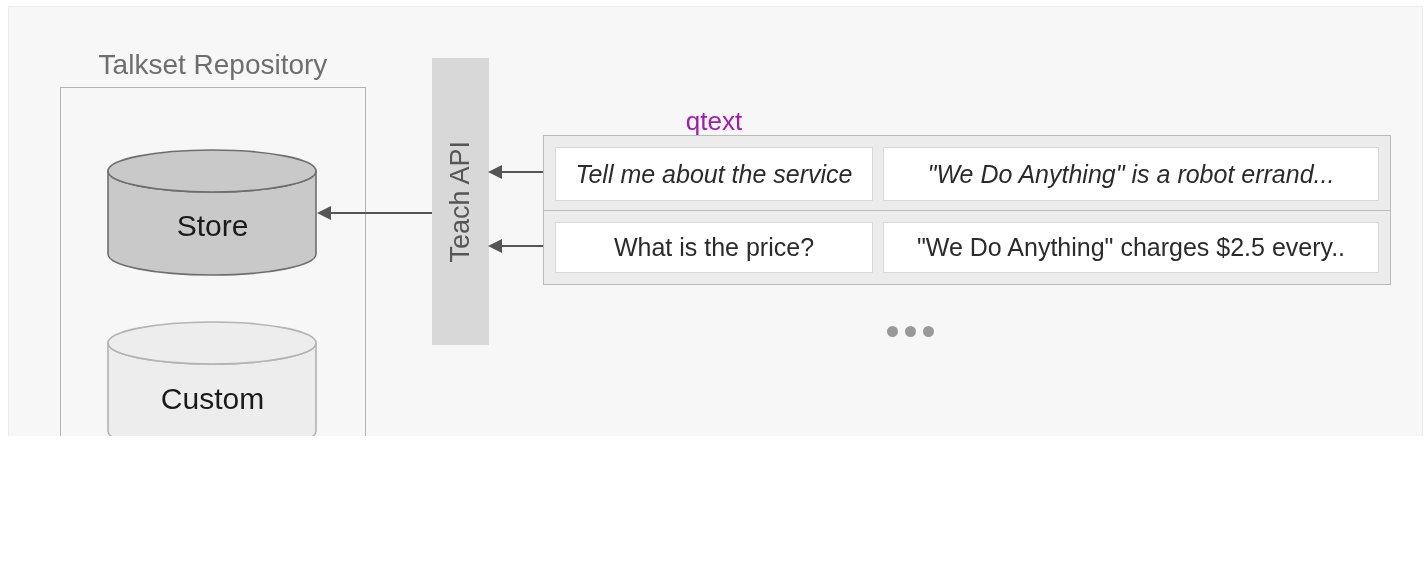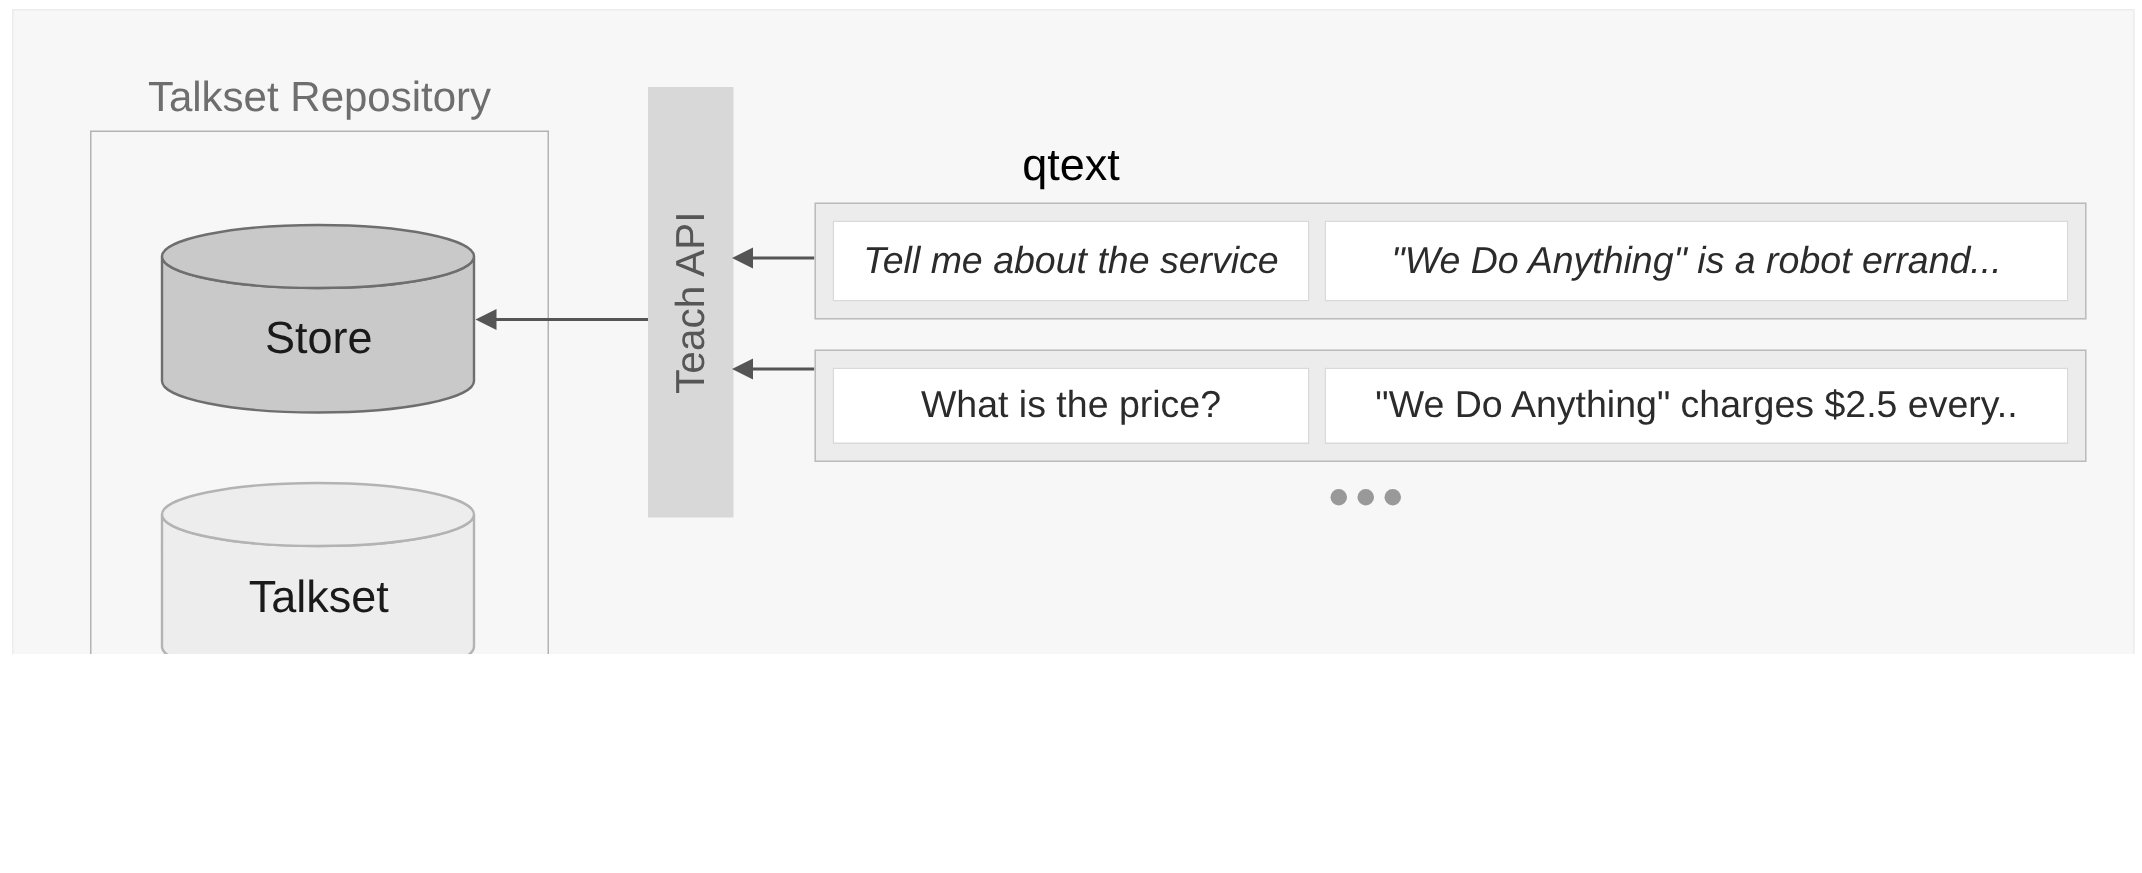--- a/index.html
+++ b/index.html
@@ -69,40 +69,40 @@
   }
   .arrow-head {
     position: absolute;
     width: 0; height: 0;
     border-top: 7px solid transparent;
     border-bottom: 7px solid transparent;
     border-right: 14px solid #555555;
   }
   .col-header {
     position: absolute;
-    top: 94px;
+    top: 106px;
     text-align: center;
-    font-size: 30px;
-    color: #000000;
+    font-size: 26px;
+    color: #a21caf;
   }
   .col-header-q { left: 555px; width: 318px; }
   .col-header-a { left: 882px; width: 499px; }
   .table-row {
     position: absolute;
     left: 543px;
     width: 848px;
     background: #ececec;
     border: 1px solid #bbbbbb;
     display: flex;
     align-items: stretch;
     gap: 10px;
     padding: 11px 11px;
   }
   .table-row-1 { top: 135px; height: 78px; font-style: italic; }
-  .table-row-2 { top: 233px; height: 75px; }
+  .table-row-2 { top: 210px; height: 75px; }
   .cell {
     background: #ffffff;
     border: 1px solid #d9d9d9;
     display: flex; align-items: center; justify-content: center;
     font-size: 25px;
     color: #2b2b2b;
     white-space: nowrap;
     overflow: hidden;
   }
   .cell-q { width: 318px; flex: none; }
@@ -146,21 +146,21 @@
     </g>
   </svg>
   <div class="cyl-label cyl-label-custom">Store</div>
 
   <svg class="cyl-svg cyl-simsimi" width="213" height="134" viewBox="0 0 213 134">
     <g stroke-width="1.6" fill="#ededed" stroke="#b3b3b3">
       <path d="M2,23 L2,111 A104,21 0 0 0 210,111 L210,23 A104,21 0 0 1 2,23 Z"></path>
       <ellipse cx="106" cy="23" rx="104" ry="21"></ellipse>
     </g>
   </svg>
-  <div class="cyl-label cyl-label-simsimi">Talkset</div>
+  <div class="cyl-label cyl-label-simsimi">Custom</div>
 
   <div class="api-bar">
     <span class="api-label">Teach API</span>
   </div>
 
   <div class="arrow-line" style="left:330px; top:212px; width:102px;"></div>
   <div class="arrow-head" style="left:317px; top:206px;"></div>
 
   <div class="arrow-line" style="left:501px; top:171px; width:42px;"></div>
   <div class="arrow-head" style="left:488px; top:165px;"></div>

